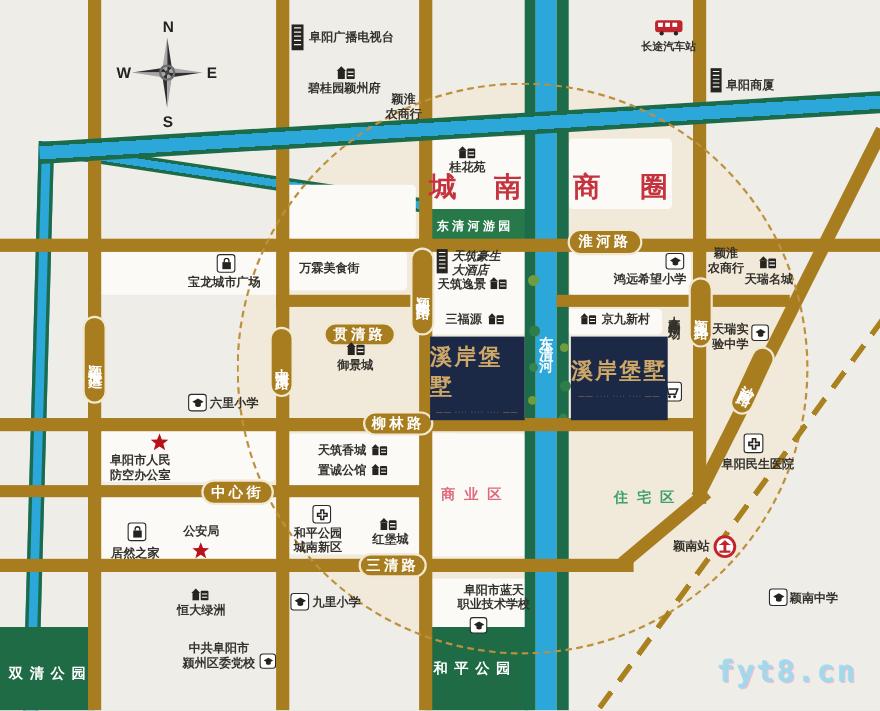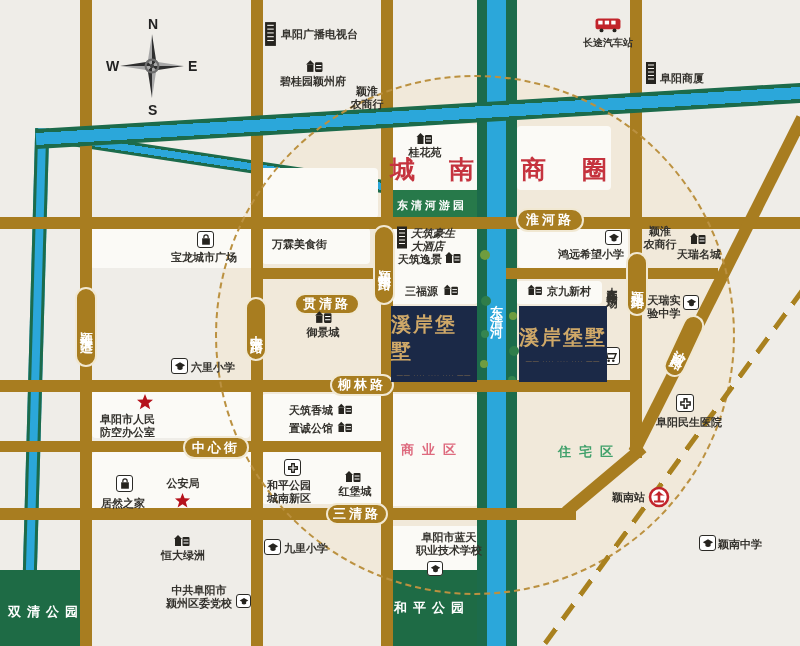--- a/index.html
+++ b/index.html
@@ -81,20 +81,21 @@
       <div class="ws">WANDA PLAZA</div>
     </div>
     <div>
       <svg viewBox="0 0 30 30" width="27" height="27">
         <circle cx="15" cy="15" r="12.4" fill="none" stroke="#c5232d" stroke-width="2.6"></circle>
         <path d="M10 9 L13 21 M15 8 L15 21 M20 9 L17 21" stroke="#c5232d" stroke-width="2.2" fill="none" stroke-linecap="round"></path>
       </svg>
     </div>
   </div>
 
+  <div id="watermark">fyt8.cn</div>
 <div class="circle-fill" style="left: 215px; top: 75px; width: 520px; height: 520px;"></div>
     <div class="riv-v" style="left: 28px; top: 128px; width: 14px; height: 520px; transform-origin: left center; transform: rotate(1.6deg);"></div>
     <div class="riv-h2" style="left: 52px; top: 130px; width: 338px; height: 13px; transform-origin: left center; transform: rotate(8.6deg);"></div>
     <div class="blk" style="left: 386px; top: 124px; width: 92px; height: 66px;"></div>
     <div class="blk" style="left: 517px; top: 126px; width: 94px; height: 64px;"></div>
     <div class="blk" style="left: 253px; top: 168px; width: 125px; height: 50px;"></div>
     <div class="blk" style="left: 262px; top: 228px; width: 108px; height: 36px;"></div>
     <div class="blk" style="left: 90px; top: 224px; width: 166px; height: 44px;"></div>
     <div class="blk" style="left: 386px; top: 222px; width: 92px; height: 82px;"></div>
     <div class="blk" style="left: 518px; top: 228px; width: 110px; height: 40px;"></div>

